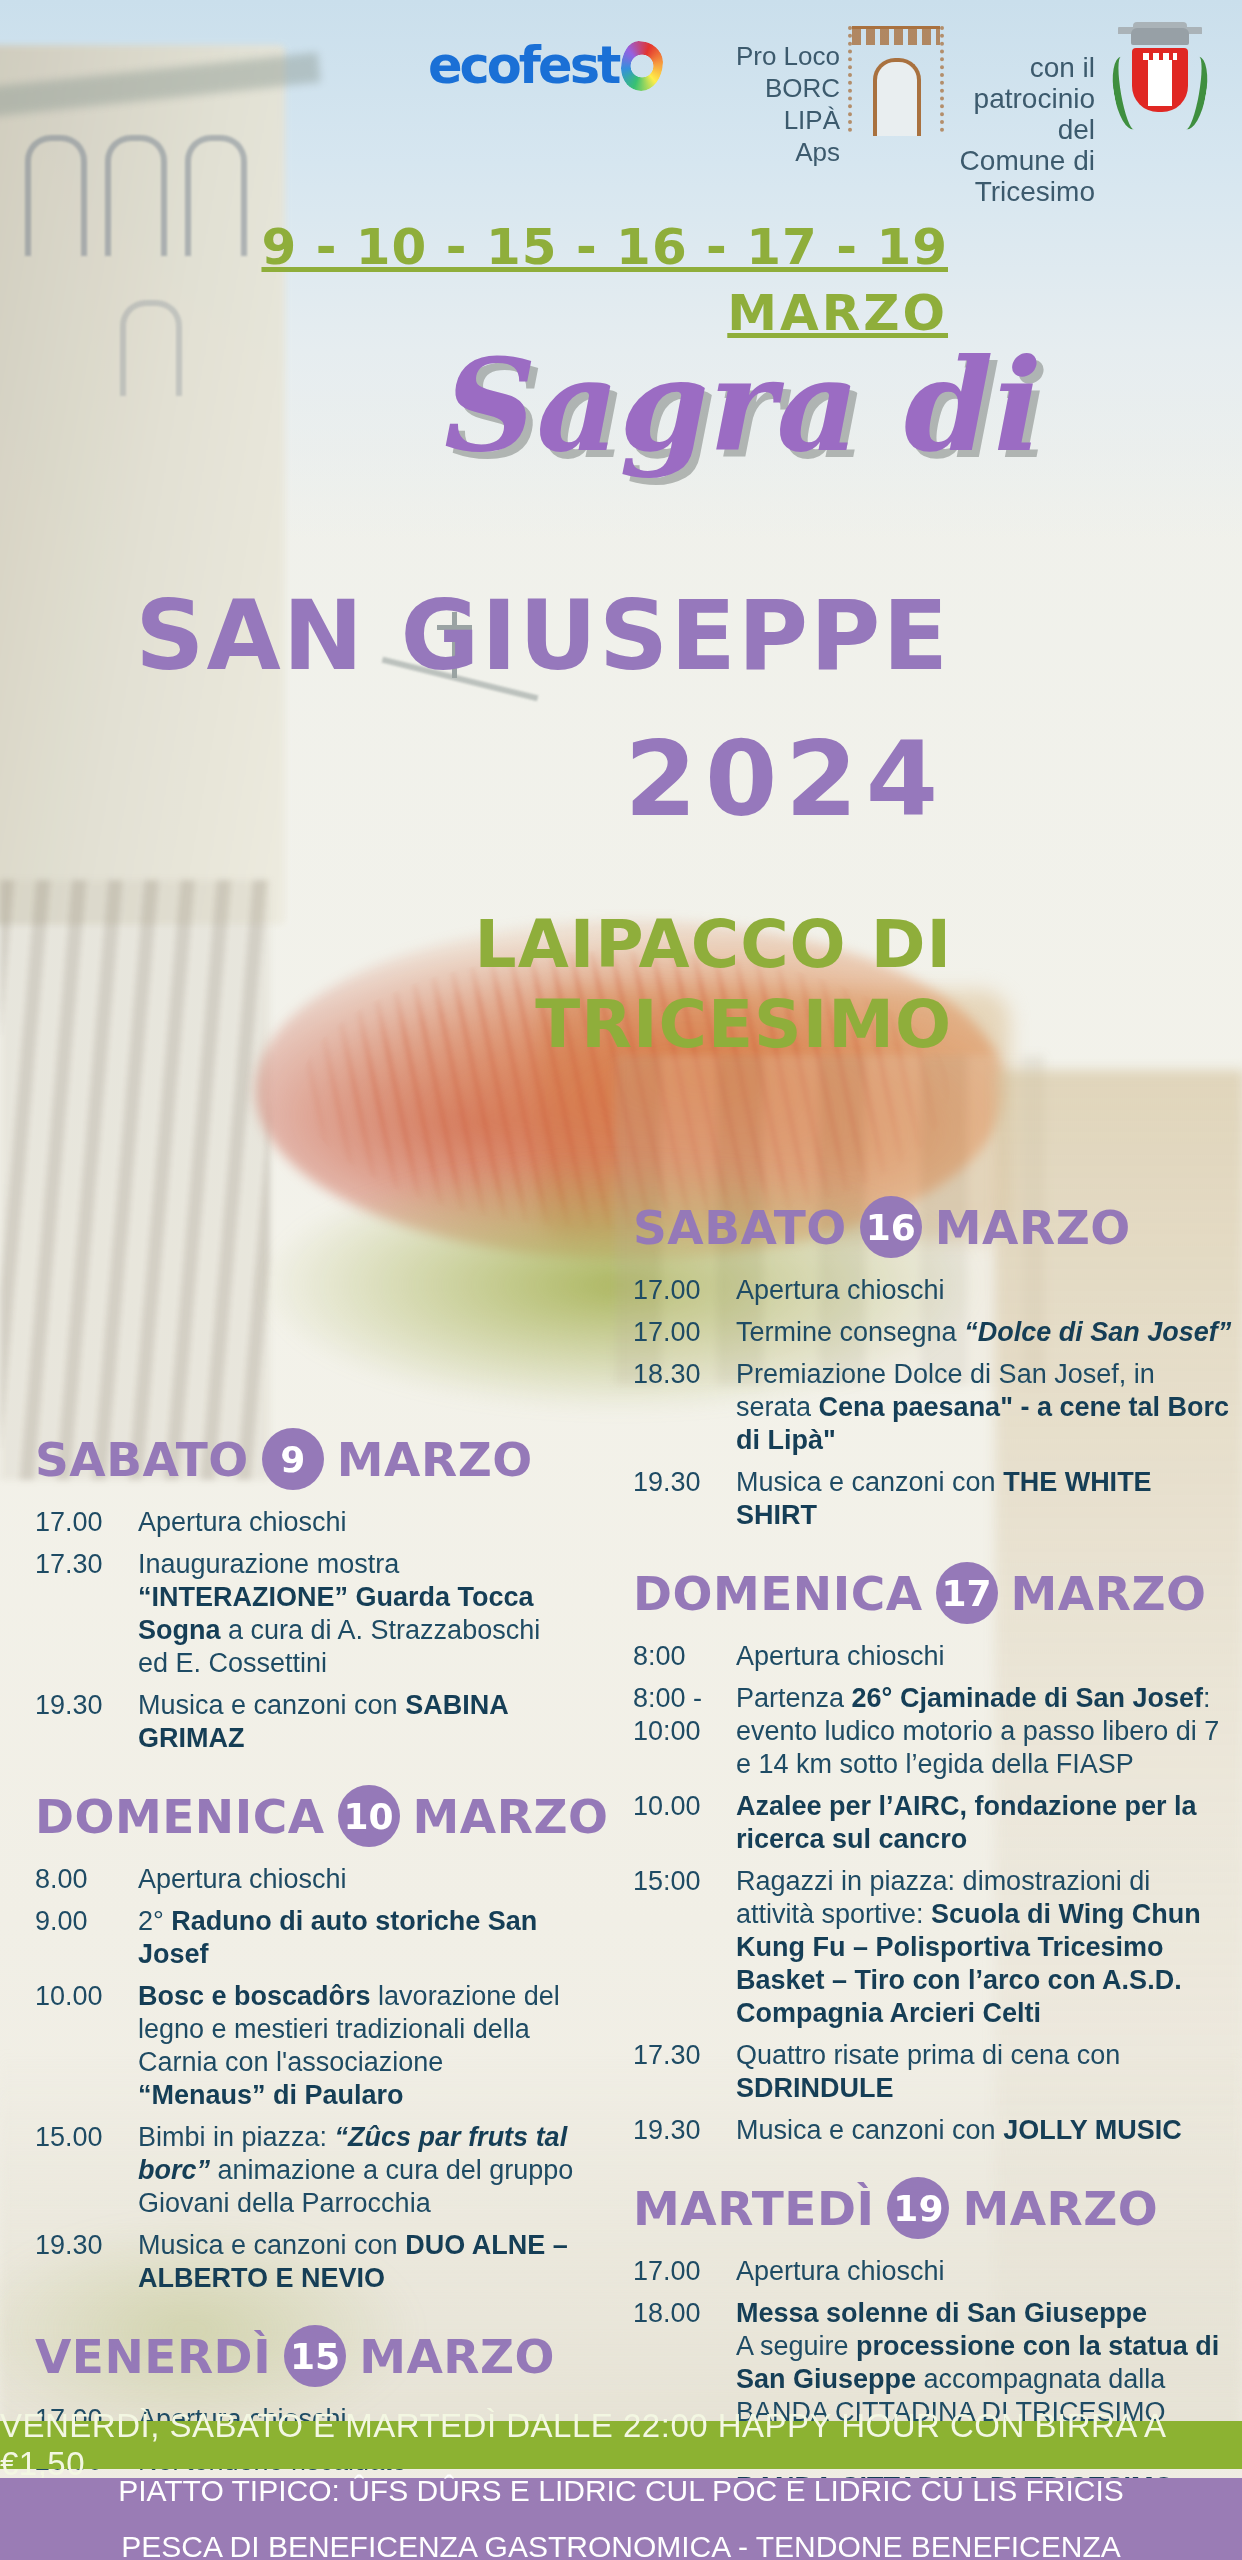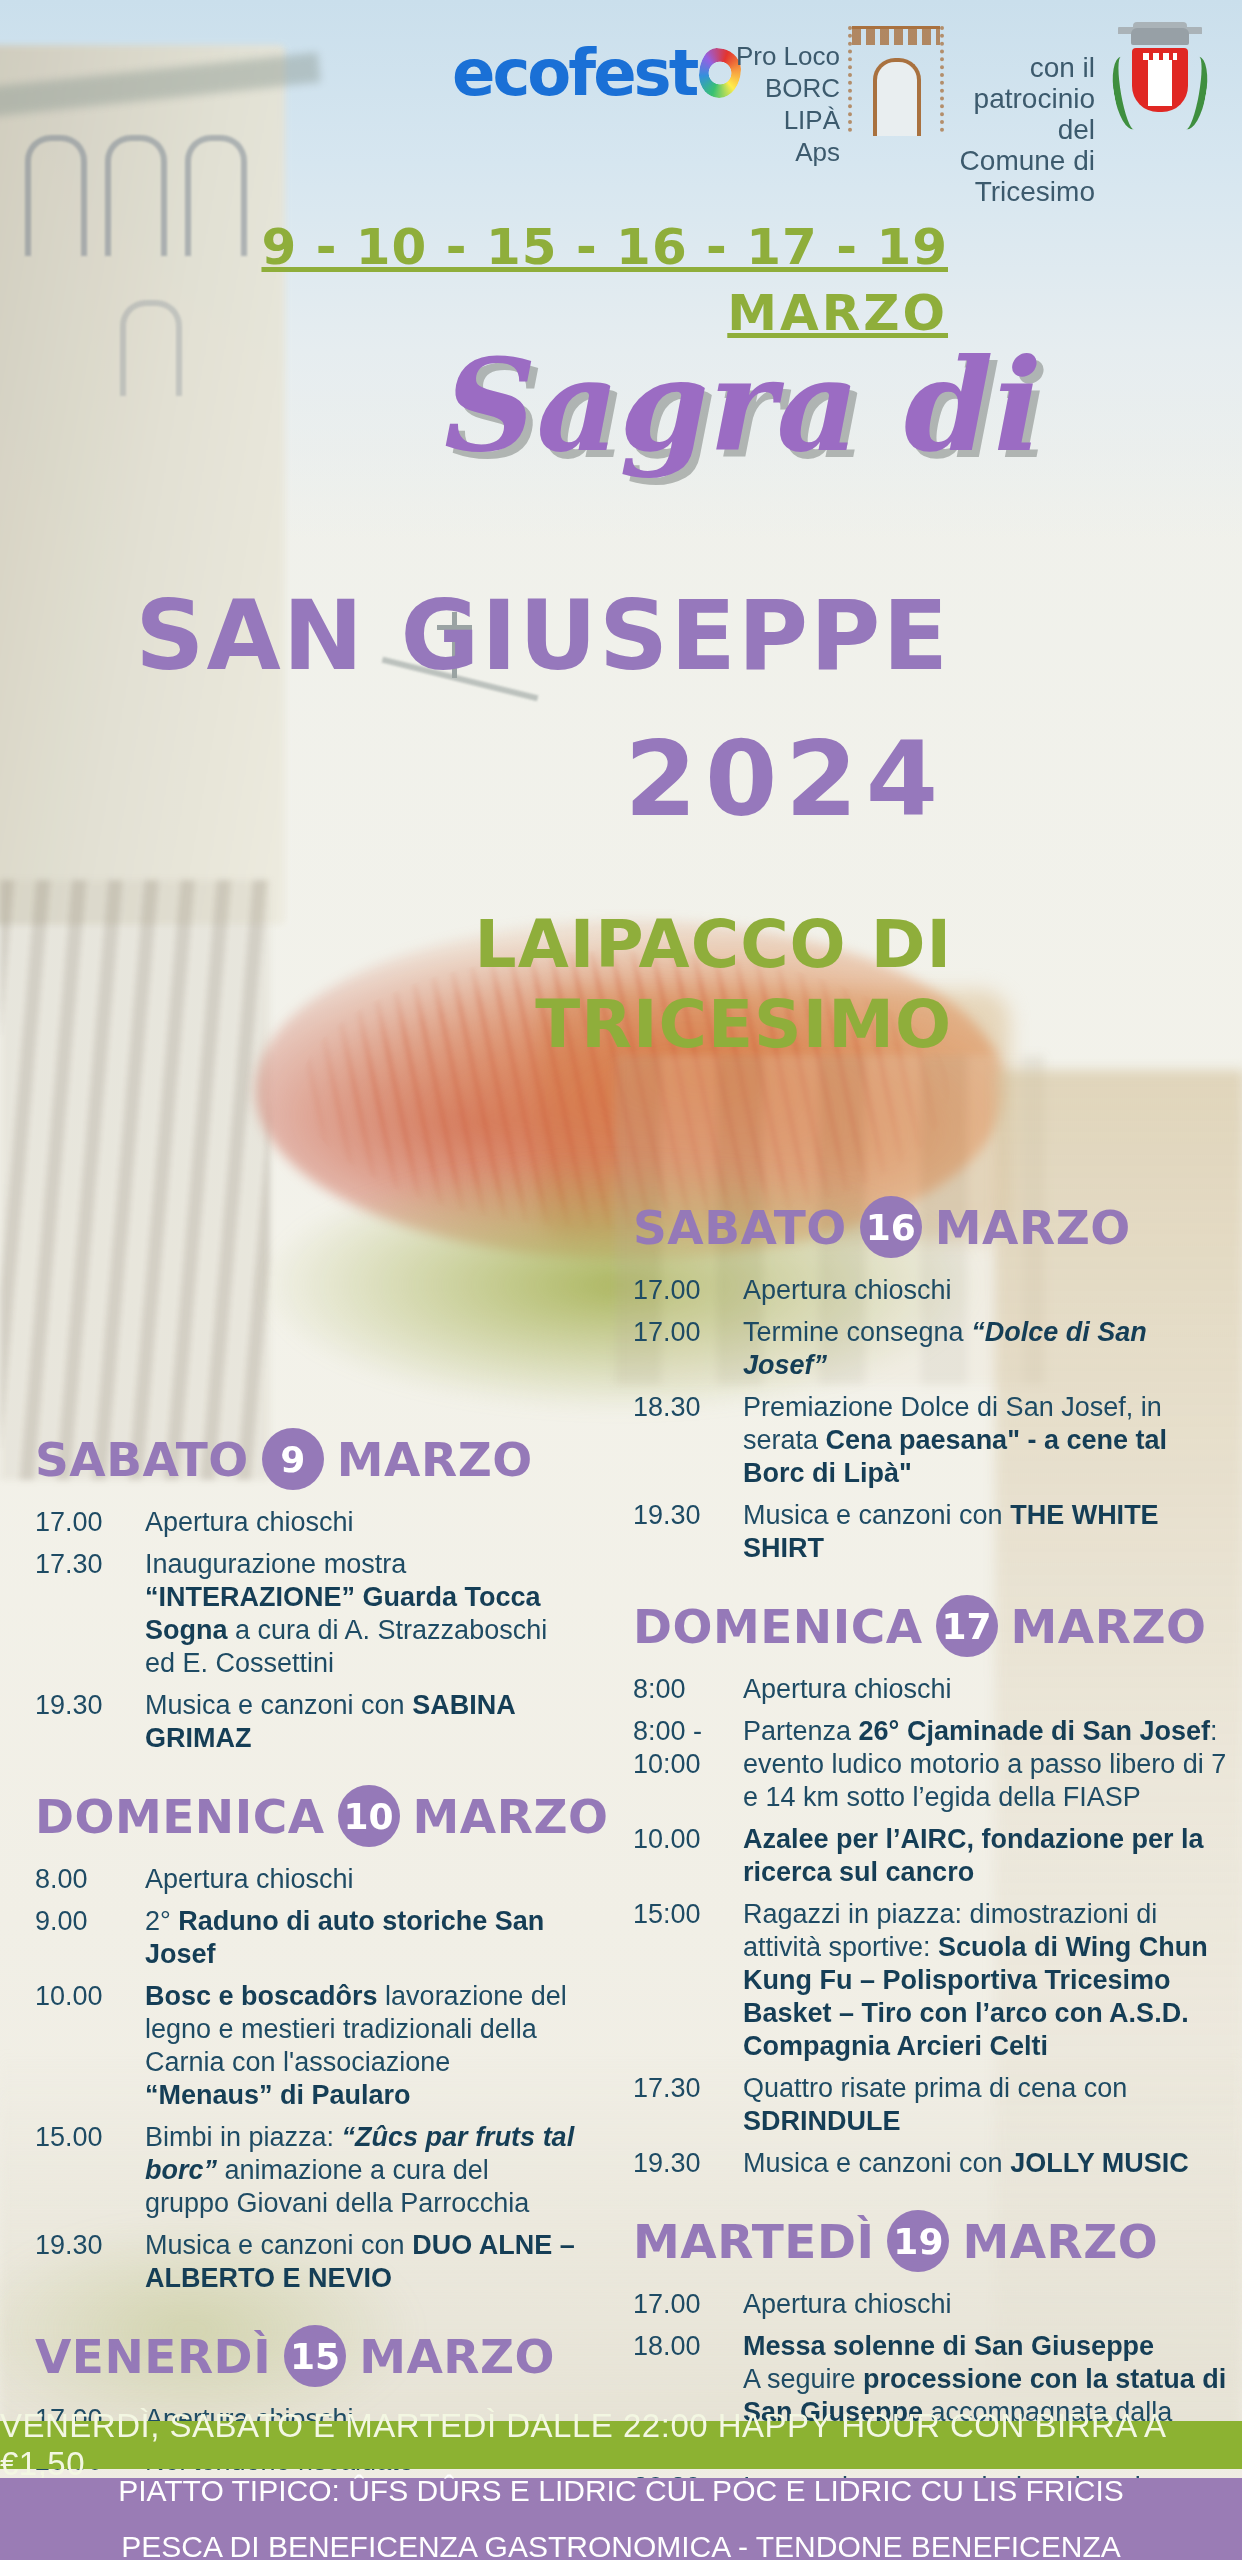--- a/index.html
+++ b/index.html
@@ -43,22 +43,22 @@
   .bg-grass2{left:-40px;top:2220px;width:460px;height:220px;border-radius:50%;filter:blur(12px);
       background:radial-gradient(ellipse,rgba(168,178,96,.35),transparent 70%);}
   .bg-cross{left:452px;top:612px;width:5px;height:66px;background:#8c9697;opacity:.85;}
   .bg-cross::after{content:"";position:absolute;left:-15px;top:13px;width:35px;height:5px;background:#8c9697;}
   .bg-gable{left:380px;top:676px;width:160px;height:6px;background:#9aa3a0;opacity:.6;
       transform:rotate(14deg);filter:blur(1px);}
 
   
   .logos{position:absolute;inset:0 0 auto 0;height:160px;z-index:2;}
   .ecofesta{position:absolute;left:428px;top:36px;display:flex;align-items:center;}
-  .ecofesta-text{font-family:"DejaVu Sans",sans-serif;font-weight:bold;font-size:64px;
-      color:#1a70d6;letter-spacing:-3px;margin-left:24px;}
+  .ecofesta-text{font-family:"DejaVu Sans",sans-serif;font-weight:bold;font-size:51px;
+      color:#1a70d6;letter-spacing:-3px;}
   .friuli-blob{width:42px;height:50px;margin-left:3px;
       background:conic-gradient(from 20deg,#e3342f,#f6993f,#ffed4a,#38c172,#3490dc,#9561e2,#e3342f);
       border-radius:42% 58% 52% 48% / 55% 42% 58% 45%;
       -webkit-mask-image:radial-gradient(circle at 50% 50%,transparent 34%,#000 36%);
       mask-image:radial-gradient(circle at 50% 50%,transparent 34%,#000 36%);}
   .proloco{position:absolute;left:705px;top:40px;width:135px;text-align:right;
       font-size:26px;line-height:32px;color:#3c5a6d;}
   .arch-logo{position:absolute;left:848px;top:26px;width:88px;height:106px;
       border-left:4px dotted rgba(169,113,63,.75);border-right:4px dotted rgba(169,113,63,.75);}
   .arch-bricks{height:16px;border-top:3px solid #a9713f;
@@ -99,21 +99,21 @@
   .col{position:absolute;z-index:2;}
   .col-left{left:35px;top:1428px;width:540px;}
   .col-right{left:633px;top:1196px;width:602px;}
   .day-section{margin-bottom:30px;}
   .day-header{display:flex;align-items:center;gap:13px;margin:0 0 16px 0;
       font-family:"DejaVu Sans",sans-serif;font-weight:bold;font-size:47px;color:#9579b8;
       letter-spacing:.5px;white-space:nowrap;}
   .day-circle{flex:0 0 auto;width:62px;height:62px;border-radius:50%;background:#9579b8;
       display:flex;align-items:center;justify-content:center;}
   .day-circle span{color:#fff;font-size:36px;letter-spacing:0;}
-  .event-row{display:flex;gap:32px;margin-bottom:9px;}
+  .event-row{display:flex;gap:25px;margin-bottom:9px;}
   .event-time{flex:0 0 78px;font-size:27px;line-height:33px;color:#1e4b64;white-space:pre-line;}
   .event-desc{flex:1;font-size:27px;line-height:33px;color:#1e4b64;}
   .event-desc b{color:#153e56;}
   .event-desc .it{font-style:italic;}
 
   
   .bar-green{position:absolute;left:0;right:0;top:2421px;height:48px;background:#8cb232;z-index:3;
       display:flex;align-items:center;justify-content:center;color:#f3f7e2;font-size:33px;letter-spacing:.5px;}
   .bar-purple{position:absolute;left:0;right:0;top:2478px;height:82px;background:#9a7cb5;z-index:3;
       display:flex;flex-direction:column;align-items:center;justify-content:center;gap:20px;

